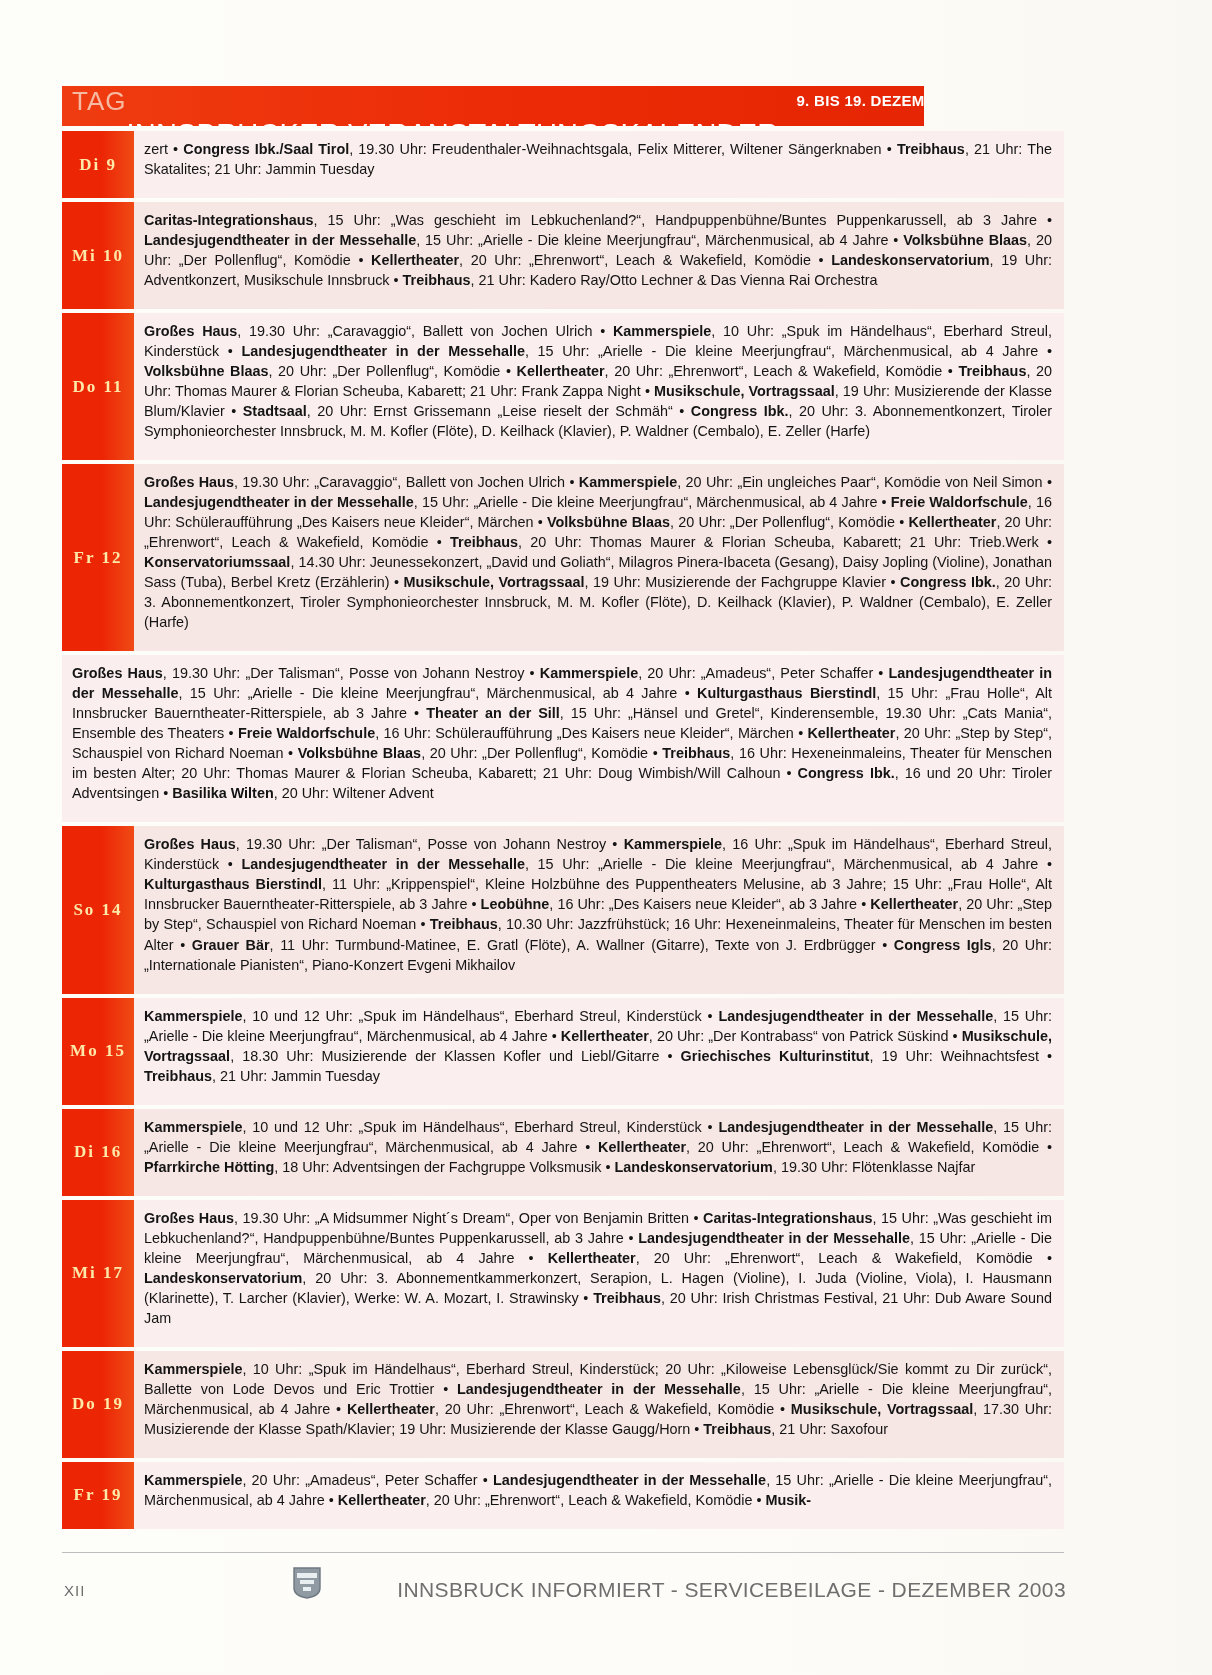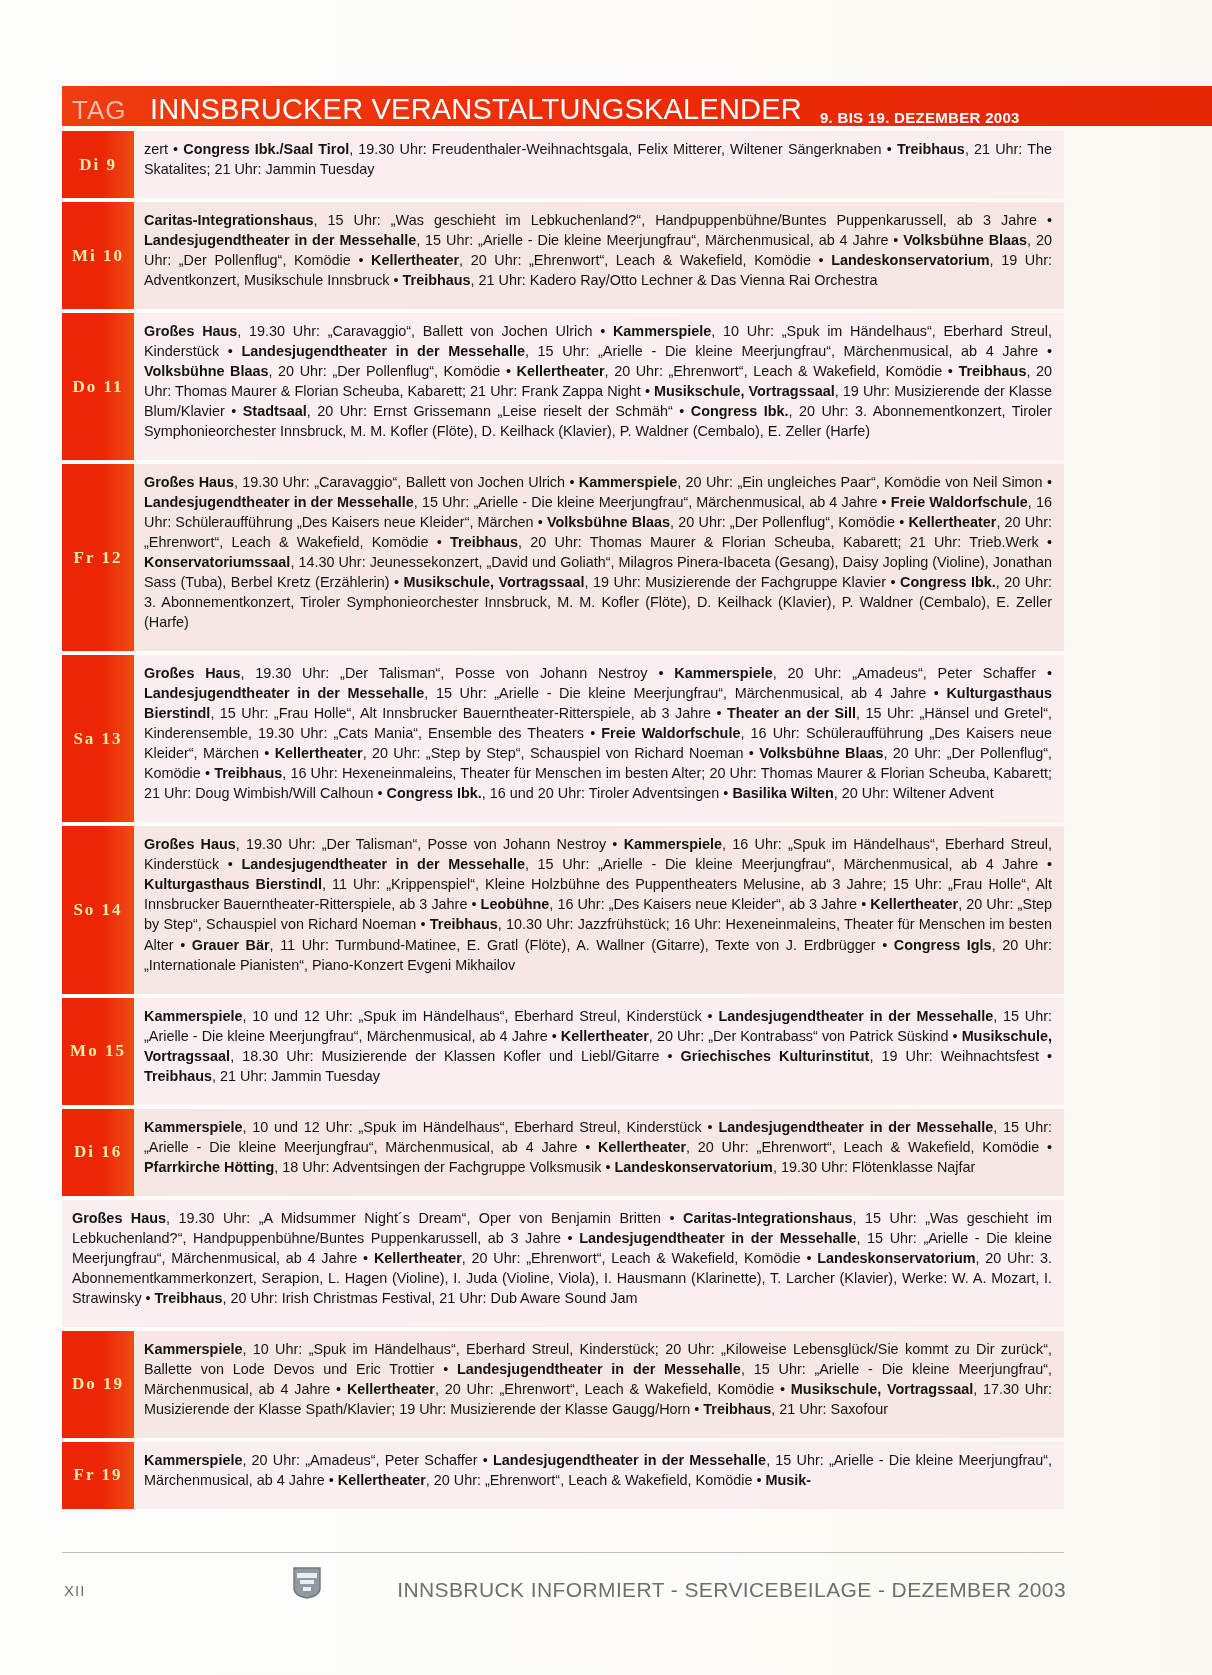--- a/index.html
+++ b/index.html
@@ -22,25 +22,25 @@
     width: 1212px;
     height: 1675px;
     background: linear-gradient(90deg,#fdfdfa 0%, #fdfcf8 60%, #faf8f2 100%);
   }
 
   
   .header {
     position: absolute;
     left: 62px;
     top: 86px;
-    width: 1150px;
+    width: 862px;
     height: 40px;
     background: linear-gradient(90deg, #ef3c10 0%, #ec2a06 55%, #e52503 100%);
     display: flex;
-    align-items: flex-end;
+    align-items: flex-start;
     overflow: hidden;
   }
   .header-tag {
     color: #f6b9a2;
     font-size: 26px;
     letter-spacing: 1px;
     padding-left: 10px;
     width: 78px;
     font-weight: 400;
   }
@@ -170,23 +170,20 @@
         </div>
         <div class="content"><b>Großes Haus</b>, 19.30 Uhr: „Caravaggio“, Ballett von Jochen Ulrich • <b>Kammerspiele</b>, 10 Uhr: „Spuk im Händelhaus“, Eberhard Streul, Kinderstück • <b>Landesjugendtheater in der Messehalle</b>, 15 Uhr: „Arielle - Die kleine Meerjungfrau“, Märchenmusical, ab 4 Jahre • <b>Volksbühne Blaas</b>, 20 Uhr: „Der Pollenflug“, Komödie • <b>Kellertheater</b>, 20 Uhr: „Ehrenwort“, Leach &amp; Wakefield, Komödie • <b>Treibhaus</b>, 20 Uhr: Thomas Maurer &amp; Florian Scheuba, Kabarett; 21 Uhr: Frank Zappa Night • <b>Musikschule, Vortragssaal</b>, 19 Uhr: Musizierende der Klasse Blum/Klavier • <b>Stadtsaal</b>, 20 Uhr: Ernst Grissemann „Leise rieselt der Schmäh“ • <b>Congress Ibk.</b>, 20 Uhr: 3. Abonnementkonzert, Tiroler Symphonieorchester Innsbruck, M. M. Kofler (Flöte), D. Keilhack (Klavier), P. Waldner (Cembalo), E. Zeller (Harfe)</div>
       </div>
       <div class="row alt">
         <div class="daycell">
           <span>Fr  12</span>
         </div>
         <div class="content"><b>Großes Haus</b>, 19.30 Uhr: „Caravaggio“, Ballett von Jochen Ulrich • <b>Kammerspiele</b>, 20 Uhr: „Ein ungleiches Paar“, Komödie von Neil Simon • <b>Landesjugendtheater in der Messehalle</b>, 15 Uhr: „Arielle - Die kleine Meerjungfrau“, Märchenmusical, ab 4 Jahre • <b>Freie Waldorfschule</b>, 16 Uhr: Schüleraufführung „Des Kaisers neue Kleider“, Märchen • <b>Volksbühne Blaas</b>, 20 Uhr: „Der Pollenflug“, Komödie • <b>Kellertheater</b>, 20 Uhr: „Ehrenwort“, Leach &amp; Wakefield, Komödie • <b>Treibhaus</b>, 20 Uhr: Thomas Maurer &amp; Florian Scheuba, Kabarett; 21 Uhr: Trieb.Werk • <b>Konservatoriumssaal</b>, 14.30 Uhr: Jeunessekonzert, „David und Goliath“, Milagros Pinera-Ibaceta (Gesang), Daisy Jopling (Violine), Jonathan Sass (Tuba), Berbel Kretz (Erzählerin) • <b>Musikschule, Vortragssaal</b>, 19 Uhr: Musizierende der Fachgruppe Klavier • <b>Congress Ibk.</b>, 20 Uhr: 3. Abonnementkonzert, Tiroler Symphonieorchester Innsbruck, M. M. Kofler (Flöte), D. Keilhack (Klavier), P. Waldner (Cembalo), E. Zeller (Harfe)</div>
       </div>
       <div class="row">
-        <div class="daycell">
-          <span>Sa  13</span>
-        </div>
         <div class="content"><b>Großes Haus</b>, 19.30 Uhr: „Der Talisman“, Posse von Johann Nestroy • <b>Kammerspiele</b>, 20 Uhr: „Amadeus“, Peter Schaffer • <b>Landesjugendtheater in der Messehalle</b>, 15 Uhr: „Arielle - Die kleine Meerjungfrau“, Märchenmusical, ab 4 Jahre • <b>Kulturgasthaus Bierstindl</b>, 15 Uhr: „Frau Holle“, Alt Innsbrucker Bauerntheater-Ritterspiele, ab 3 Jahre • <b>Theater an der Sill</b>, 15 Uhr: „Hänsel und Gretel“, Kinderensemble, 19.30 Uhr: „Cats Mania“, Ensemble des Theaters • <b>Freie Waldorfschule</b>, 16 Uhr: Schüleraufführung „Des Kaisers neue Kleider“, Märchen • <b>Kellertheater</b>, 20 Uhr: „Step by Step“, Schauspiel von Richard Noeman • <b>Volksbühne Blaas</b>, 20 Uhr: „Der Pollenflug“, Komödie • <b>Treibhaus</b>, 16 Uhr: Hexeneinmaleins, Theater für Menschen im besten Alter; 20 Uhr: Thomas Maurer &amp; Florian Scheuba, Kabarett; 21 Uhr: Doug Wimbish/Will Calhoun • <b>Congress Ibk.</b>, 16 und 20 Uhr: Tiroler Adventsingen • <b>Basilika Wilten</b>, 20 Uhr: Wiltener Advent</div>
       </div>
       <div class="row alt">
         <div class="daycell">
           <span>So  14</span>
         </div>
         <div class="content"><b>Großes Haus</b>, 19.30 Uhr: „Der Talisman“, Posse von Johann Nestroy • <b>Kammerspiele</b>, 16 Uhr: „Spuk im Händelhaus“, Eberhard Streul, Kinderstück • <b>Landesjugendtheater in der Messehalle</b>, 15 Uhr: „Arielle - Die kleine Meerjungfrau“, Märchenmusical, ab 4 Jahre • <b>Kulturgasthaus Bierstindl</b>, 11 Uhr: „Krippenspiel“, Kleine Holzbühne des Puppentheaters Melusine, ab 3 Jahre; 15 Uhr: „Frau Holle“, Alt Innsbrucker Bauerntheater-Ritterspiele, ab 3 Jahre • <b>Leobühne</b>, 16 Uhr: „Des Kaisers neue Kleider“, ab 3 Jahre • <b>Kellertheater</b>, 20 Uhr: „Step by Step“, Schauspiel von Richard Noeman • <b>Treibhaus</b>, 10.30 Uhr: Jazzfrühstück; 16 Uhr: Hexeneinmaleins, Theater für Menschen im besten Alter • <b>Grauer Bär</b>, 11 Uhr: Turmbund-Matinee, E. Gratl (Flöte), A. Wallner (Gitarre), Texte von J. Erdbrügger • <b>Congress Igls</b>, 20 Uhr: „Internationale Pianisten“, Piano-Konzert Evgeni Mikhailov</div>
       </div>
       <div class="row">
         <div class="daycell">
@@ -194,20 +191,23 @@
         </div>
         <div class="content"><b>Kammerspiele</b>, 10 und 12 Uhr: „Spuk im Händelhaus“, Eberhard Streul, Kinderstück • <b>Landesjugendtheater in der Messehalle</b>, 15 Uhr: „Arielle - Die kleine Meerjungfrau“, Märchenmusical, ab 4 Jahre • <b>Kellertheater</b>, 20 Uhr: „Der Kontrabass“ von Patrick Süskind • <b>Musikschule, Vortragssaal</b>, 18.30 Uhr: Musizierende der Klassen Kofler und Liebl/Gitarre • <b>Griechisches Kulturinstitut</b>, 19 Uhr: Weihnachtsfest • <b>Treibhaus</b>, 21 Uhr: Jammin Tuesday</div>
       </div>
       <div class="row alt">
         <div class="daycell">
           <span>Di  16</span>
         </div>
         <div class="content"><b>Kammerspiele</b>, 10 und 12 Uhr: „Spuk im Händelhaus“, Eberhard Streul, Kinderstück • <b>Landesjugendtheater in der Messehalle</b>, 15 Uhr: „Arielle - Die kleine Meerjungfrau“, Märchenmusical, ab 4 Jahre • <b>Kellertheater</b>, 20 Uhr: „Ehrenwort“, Leach &amp; Wakefield, Komödie • <b>Pfarrkirche Hötting</b>, 18 Uhr: Adventsingen der Fachgruppe Volksmusik • <b>Landeskonservatorium</b>, 19.30 Uhr: Flötenklasse Najfar</div>
       </div>
       <div class="row">
+        <div class="daycell">
+          <span>Mi  17</span>
+        </div>
         <div class="content"><b>Großes Haus</b>, 19.30 Uhr: „A Midsummer Night´s Dream“, Oper von Benjamin Britten • <b>Caritas-Integrationshaus</b>, 15 Uhr: „Was geschieht im Lebkuchenland?“, Handpuppenbühne/Buntes Puppenkarussell, ab 3 Jahre • <b>Landesjugendtheater in der Messehalle</b>, 15 Uhr: „Arielle - Die kleine Meerjungfrau“, Märchenmusical, ab 4 Jahre • <b>Kellertheater</b>, 20 Uhr: „Ehrenwort“, Leach &amp; Wakefield, Komödie • <b>Landeskonservatorium</b>, 20 Uhr: 3. Abonnementkammerkonzert, Serapion, L. Hagen (Violine), I. Juda (Violine, Viola), I. Hausmann (Klarinette), T. Larcher (Klavier), Werke: W. A. Mozart, I. Strawinsky • <b>Treibhaus</b>, 20 Uhr: Irish Christmas Festival, 21 Uhr: Dub Aware Sound Jam</div>
       </div>
       <div class="row alt">
         <div class="daycell">
           <span>Do 19</span>
         </div>
         <div class="content"><b>Kammerspiele</b>, 10 Uhr: „Spuk im Händelhaus“, Eberhard Streul, Kinderstück; 20 Uhr: „Kiloweise Lebensglück/Sie kommt zu Dir zurück“, Ballette von Lode Devos und Eric Trottier • <b>Landesjugendtheater in der Messehalle</b>, 15 Uhr: „Arielle - Die kleine Meerjungfrau“, Märchenmusical, ab 4 Jahre • <b>Kellertheater</b>, 20 Uhr: „Ehrenwort“, Leach &amp; Wakefield, Komödie • <b>Musikschule, Vortragssaal</b>, 17.30 Uhr: Musizierende der Klasse Spath/Klavier; 19 Uhr: Musizierende der Klasse Gaugg/Horn • <b>Treibhaus</b>, 21 Uhr: Saxofour</div>
       </div>
       <div class="row">
         <div class="daycell">

